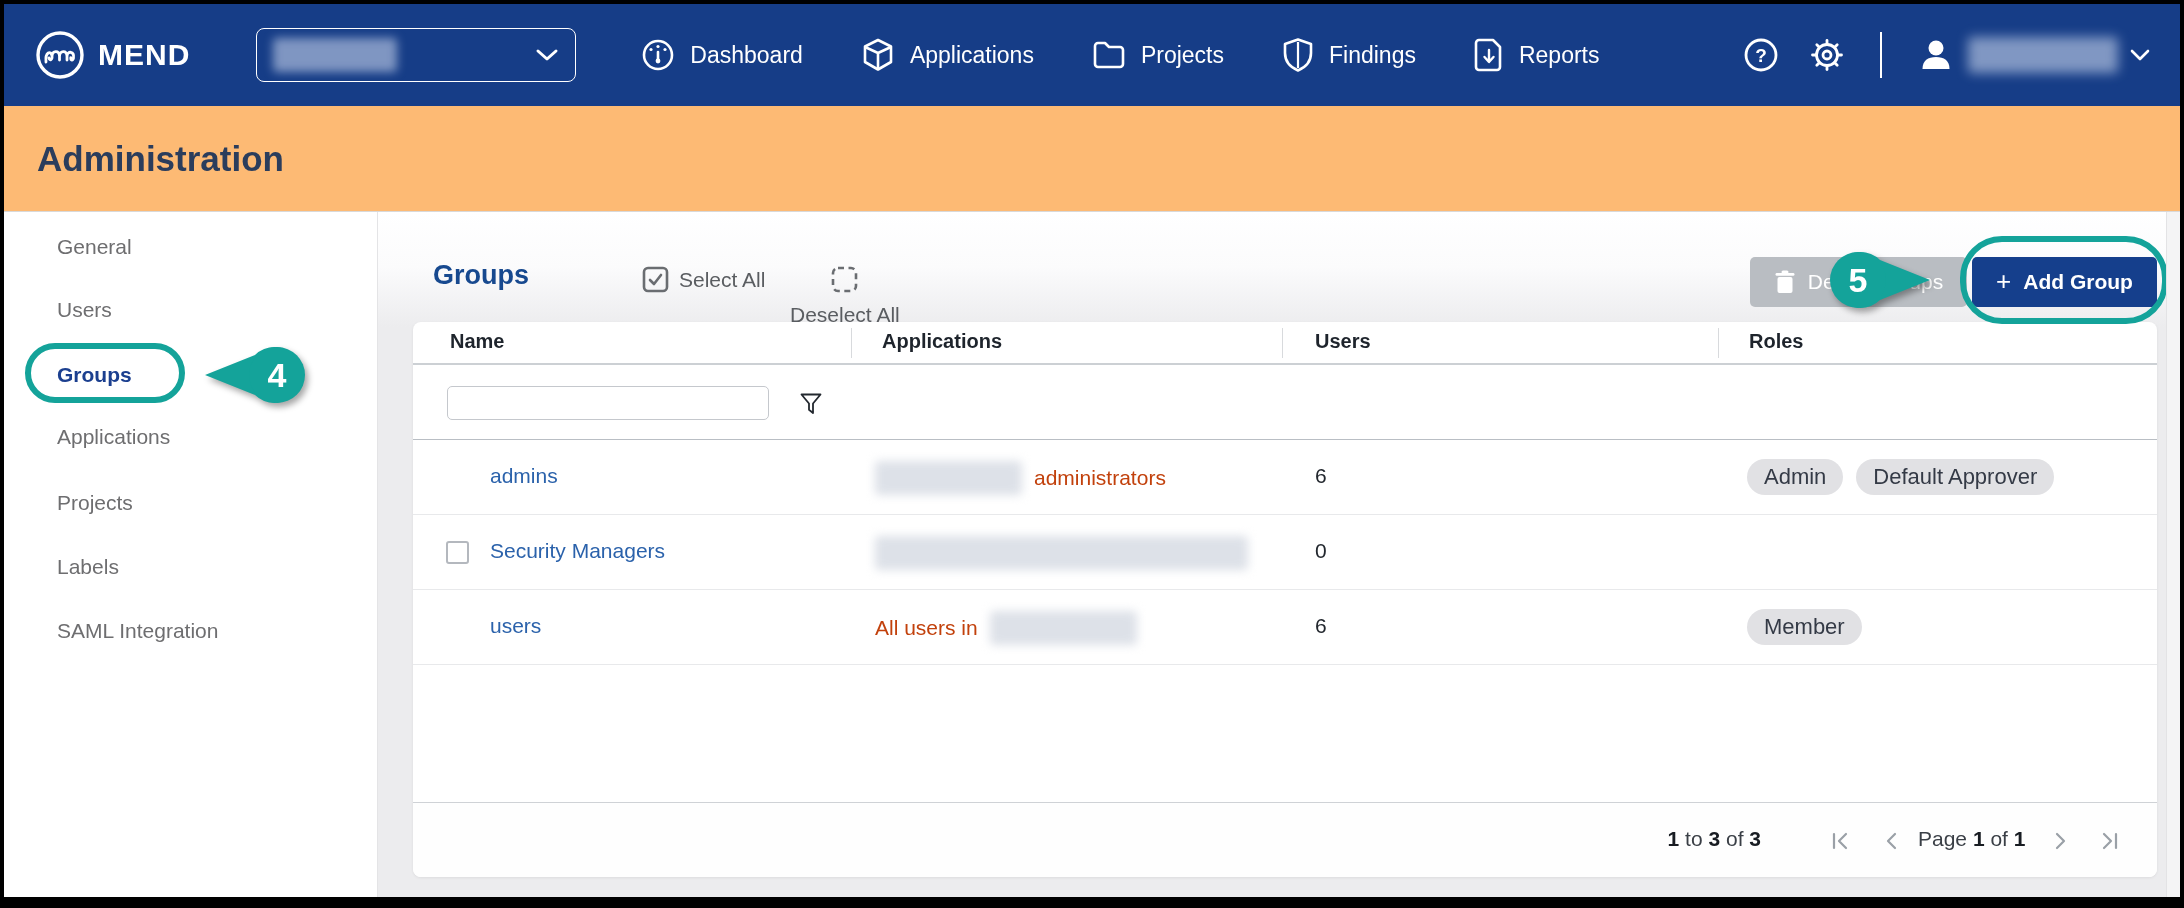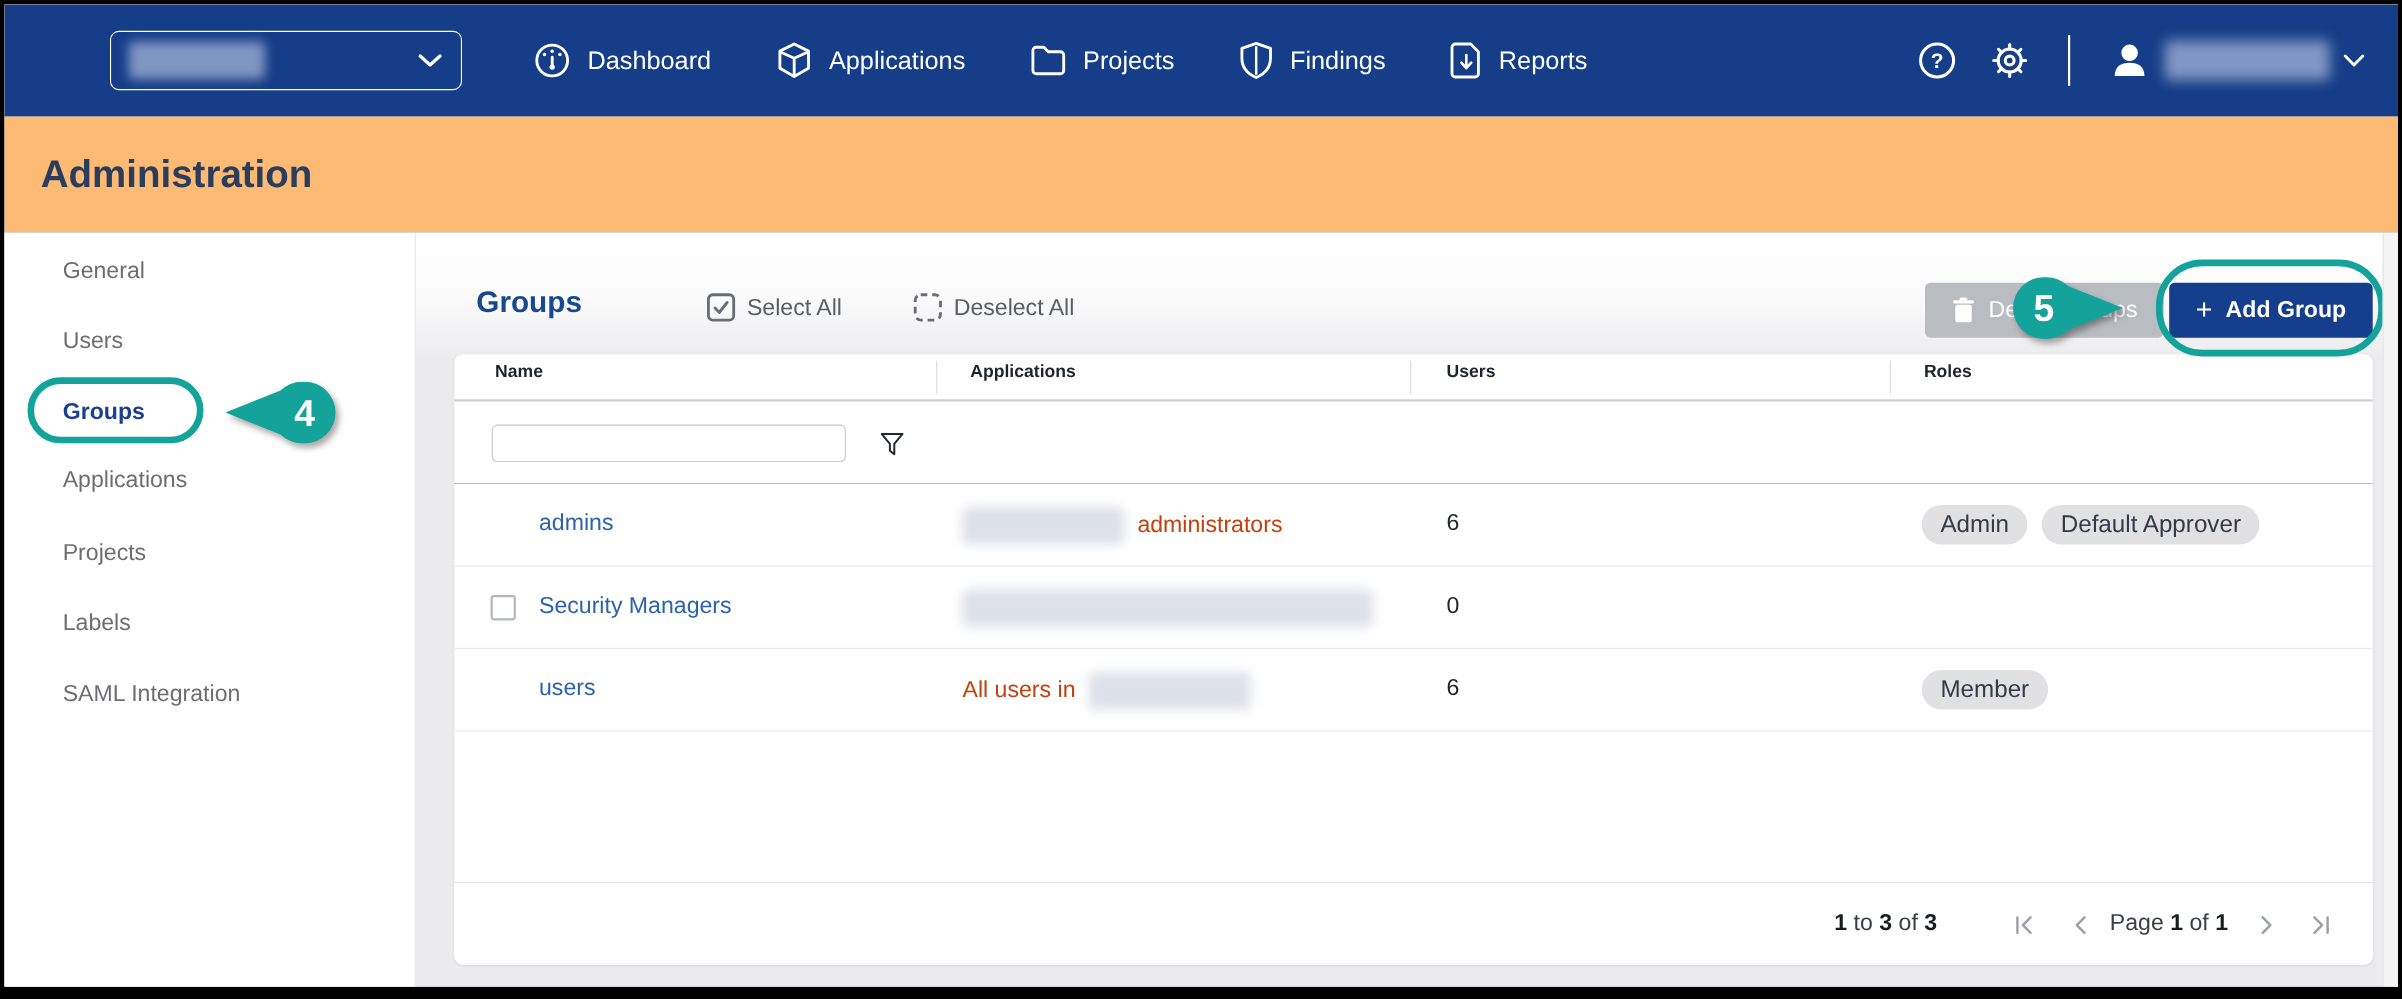--- a/index.html
+++ b/index.html
@@ -30,30 +30,30 @@
     background:linear-gradient(180deg,#ffffff 0px,#fbfbfc 55px,#ececee 115px,#ececee 100%);}
   .sidebar{position:absolute;left:0;top:0;width:374px;height:100%;background:#fff;border-right:1px solid #e4e4e6;}
   .side-item{position:absolute;left:53px;height:30px;line-height:30px;font-size:21px;color:#6e6e70;cursor:pointer;white-space:nowrap;}
   .side-item.active{color:#1b3f8f;font-weight:700;}
   .scrollbar{position:absolute;right:0;top:0;width:14px;height:100%;background:#f4f4f5;border-left:1px solid #e3e3e5;}
 
   
   .tb-heading{position:absolute;left:429px;top:48px;font-size:27px;font-weight:700;color:#17498f;}
   .tb-action{position:absolute;top:54px;display:flex;align-items:center;gap:10px;font-size:21px;color:#5a5d61;cursor:pointer;padding-left:44px;}
   .tb-select{left:594px;}
-  .tb-deselect{left:782px;}
+  .tb-deselect{left:742px;flex-direction:column;}
   .btn{position:absolute;top:45px;height:50px;border-radius:5px;display:flex;align-items:center;justify-content:center;gap:12px;font-size:21px;color:#fff;cursor:pointer;border:none;}
   .btn-delete{left:1746px;width:217px;background:#b9bdc2;}
   .btn-add{left:1968px;width:185px;background:#153f8c;font-weight:600;}
   .btn-add .plus{font-size:26px;font-weight:400;margin-top:-2px;}
 
   
   .card{position:absolute;left:409px;top:110px;width:1744px;height:555px;background:#fff;border-radius:8px;box-shadow:0 1px 3px rgba(0,0,0,.07);}
   .thead{position:absolute;left:0;top:0;width:100%;height:43px;border-bottom:2px solid #ccd0d4;}
-  .th{position:absolute;top:8px;font-size:16px;font-weight:700;color:#1e242c;}
+  .th{position:absolute;top:8px;font-size:20px;font-weight:700;color:#1e242c;}
   .th-name{left:37px;}.th-desc{left:469px;}.th-users{left:902px;}.th-roles{left:1336px;}
   .col-div{position:absolute;top:6px;width:1px;height:30px;background:#d8dadd;}
   .cd1{left:438px;}.cd2{left:869px;}.cd3{left:1305px;}
   .filter-row{position:absolute;left:0;top:43px;width:100%;height:75px;border-bottom:1px solid #b9bec4;}
   .filter-input{position:absolute;left:34px;top:21px;width:322px;height:34px;border:1px solid #c5c8cd;border-radius:5px;padding:0 10px;font-size:19px;color:#333;outline:none;}
   .funnel{position:absolute;left:386px;top:27px;cursor:pointer;}
   .trow{position:absolute;left:0;width:100%;height:75px;border-bottom:1px solid #e8e9eb;padding-left:28px;}
   .r1{top:118px;}.r2{top:193px;}.r3{top:268px;}
   .cell-link{position:absolute;left:77px;top:24px;font-size:21px;color:#2b62ab;cursor:pointer;text-decoration:none;}
   .row-check{position:absolute;left:33px;top:26px;width:23px;height:23px;border:2px solid #b4b8be;border-radius:3px;background:#fff;cursor:pointer;}
@@ -83,20 +83,29 @@
 
   svg{display:block;}
 </style>
 </head>
 <body>
 
 <div class="screen">
 <div class="content">
 
   <div class="navbar">
+    <div class="brand">
+      <span>
+        <svg width="52" height="52" viewBox="0 0 52 52">
+          <circle cx="26" cy="26" r="22" fill="none" stroke="#fff" stroke-width="3.4"></circle>
+          <path d="M12 33 C11 23,17 21,18 27 C18.5 31,15.5 32,15 29 M18 27 C18.5 21.5,25 21,25.5 27 L25.5 31 M25.5 27 C26 21.5,32.5 21,33 27 L33 31 M33 27 C33.5 21.5,40.5 22,39.5 29 C39 32,36.5 31.5,36.8 28.6" fill="none" stroke="#fff" stroke-width="2.8" stroke-linecap="round"></path>
+        </svg>
+      </span>
+      <span class="brand-name">MEND</span>
+    </div>
 
     <div class="org-select">
       <span class="org-blur"></span>
       <svg width="24" height="14" viewBox="0 0 24 14">
         <polyline points="3,3 12,11 21,3" fill="none" stroke="#fff" stroke-width="3" stroke-linecap="round" stroke-linejoin="round"></polyline>
       </svg>
     </div>
 
     <div class="nav-menu">
       <div class="nav-item">

